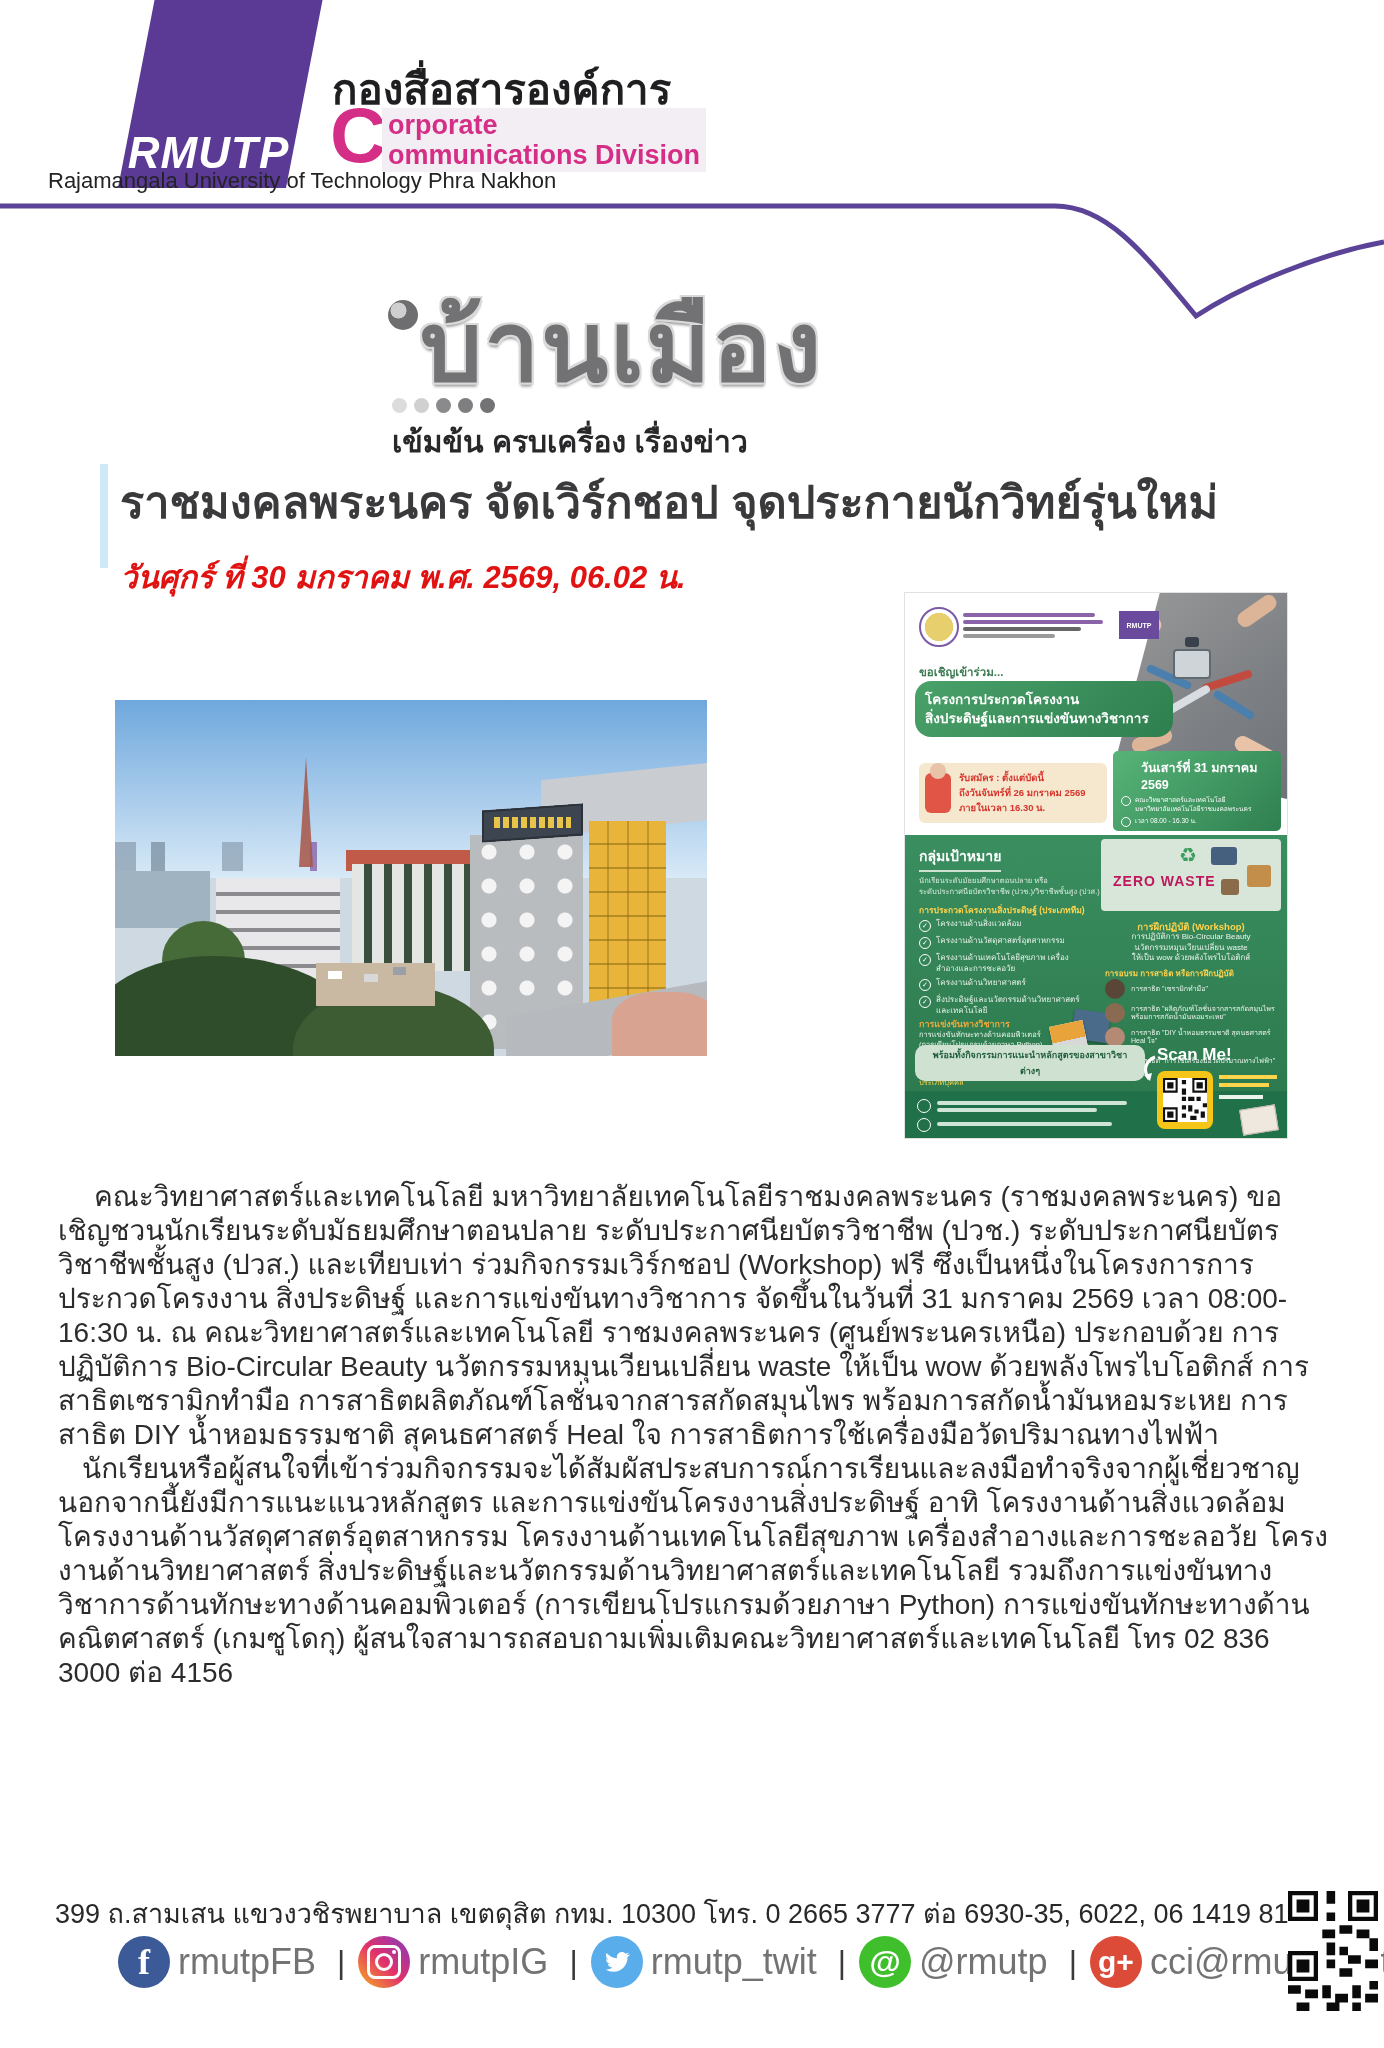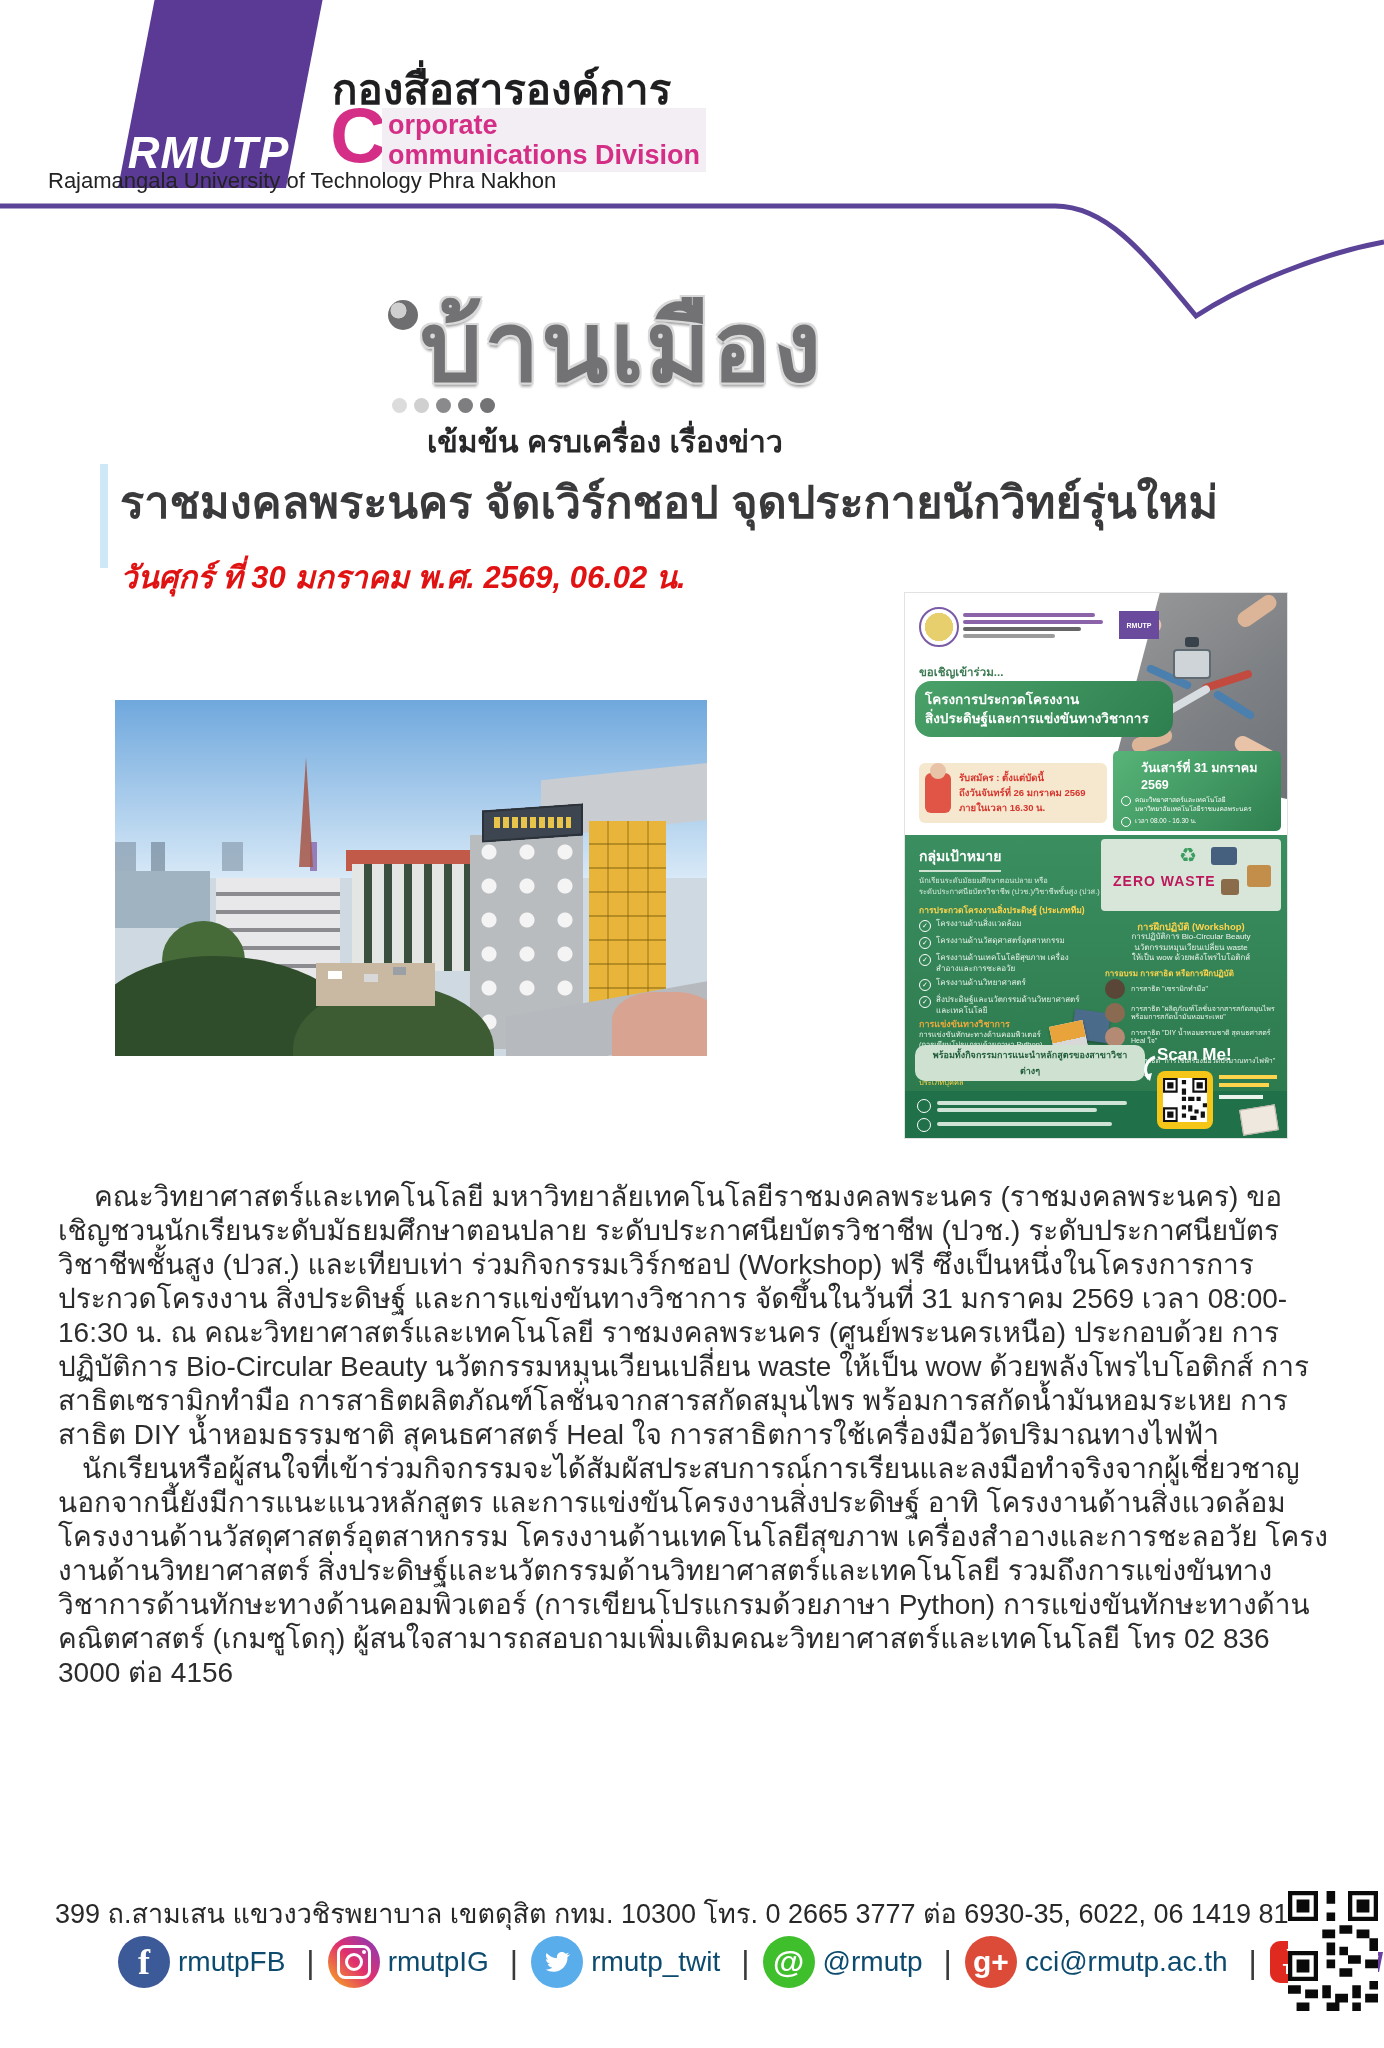--- a/index.html
+++ b/index.html
@@ -21,21 +21,21 @@
   .swoosh{left:0;top:186px;width:1384px;height:160px;}
 
   
   .np-name{left:420px;top:292px;font-size:98px;line-height:110px;font-weight:bold;color:#727274;
            letter-spacing:2px;
            text-shadow:-2px -2px 0 #d9d9d9,2px -2px 0 #d9d9d9,-2px 2px 0 #d9d9d9,2px 2px 0 #d9d9d9,0 4px 3px #9a9a9a;}
   .np-globe{left:388px;top:300px;width:30px;height:30px;border-radius:50%;
            background:radial-gradient(circle at 35% 35%,#cfcfcf 0 28%,#6e6e70 30% 100%);}
   .np-dots{left:392px;top:398px;display:flex;gap:7px;}
   .np-dots i{width:15px;height:15px;border-radius:50%;display:block;}
-  .np-tagline{left:392px;top:418px;font-size:30px;font-weight:bold;color:#28282a;margin-left:35px;}
+  .np-tagline{left:392px;top:418px;font-size:30px;font-weight:bold;color:#28282a;}
 
   
   .hl-bar{left:100px;top:464px;width:8px;height:104px;background:#cfe8f8;}
   .headline{left:120px;top:466px;width:1210px;font-size:45px;font-weight:600;color:#3a3a3c;}
   .dateline{left:120px;top:552px;font-size:31px;font-weight:bold;font-style:italic;color:#e01212;}
 
   
   .photo{left:115px;top:700px;width:592px;height:356px;overflow:hidden;background:#cfd9e2;}
   .photo *{position:absolute;}
   .sky{left:0;top:0;width:100%;height:50%;background:linear-gradient(#6fa8dd,#d8e9f7);}
@@ -151,21 +151,21 @@
   .article-body{left:58px;top:1180px;width:1274px;font-size:28px;line-height:34px;color:#2c2c2e;}
   .article-body p{margin:0;}
   .article-body p.p1{text-indent:36px;}
   .article-body p.p2{text-indent:24px;}
 
   
   .addr{left:55px;top:1892px;font-size:27px;color:#28282a;}
   .social{left:118px;top:1936px;display:flex;align-items:center;gap:13px;}
   .soc-item{display:flex;align-items:center;gap:8px;}
   .soc-item:not(:last-child)::after{content:"|";color:#3a3a3c;font-size:32px;margin-left:13px;font-weight:300;}
-  .soc-lbl{font-size:28px;color:#0c4a6e;text-align:center;}
+  .soc-lbl{font-size:36px;color:#737373;text-align:center;}
   .ico{width:52px;height:52px;border-radius:50%;display:flex;align-items:center;justify-content:center;flex:none;}
   .ico-fb{background:#3d5a98;color:#fff;font-weight:bold;font-size:36px;font-family:"Liberation Serif","DejaVu Serif",serif;}
   .ico-ig{background:linear-gradient(45deg,#f5a623 5%,#e1306c 50%,#8a3ab9 95%);}
   .ig-frame{width:28px;height:28px;border:3px solid #fff;border-radius:8px;display:flex;align-items:center;justify-content:center;position:relative;}
   .ig-lens{width:12px;height:12px;border:3px solid #fff;border-radius:50%;}
   .ig-dot{position:absolute;right:2px;top:2px;width:4px;height:4px;border-radius:50%;background:#fff;}
   .ico-tw{background:#59adeb;}
   .ico-line{background:#3fbf2c;color:#fff;font-weight:bold;font-size:32px;}
   .ico-gp{background:#dc4a38;color:#fff;font-weight:bold;font-size:30px;}
   .ico-yt{width:58px;height:42px;border-radius:10px;background:#e02a20;color:#fff;flex:none;

